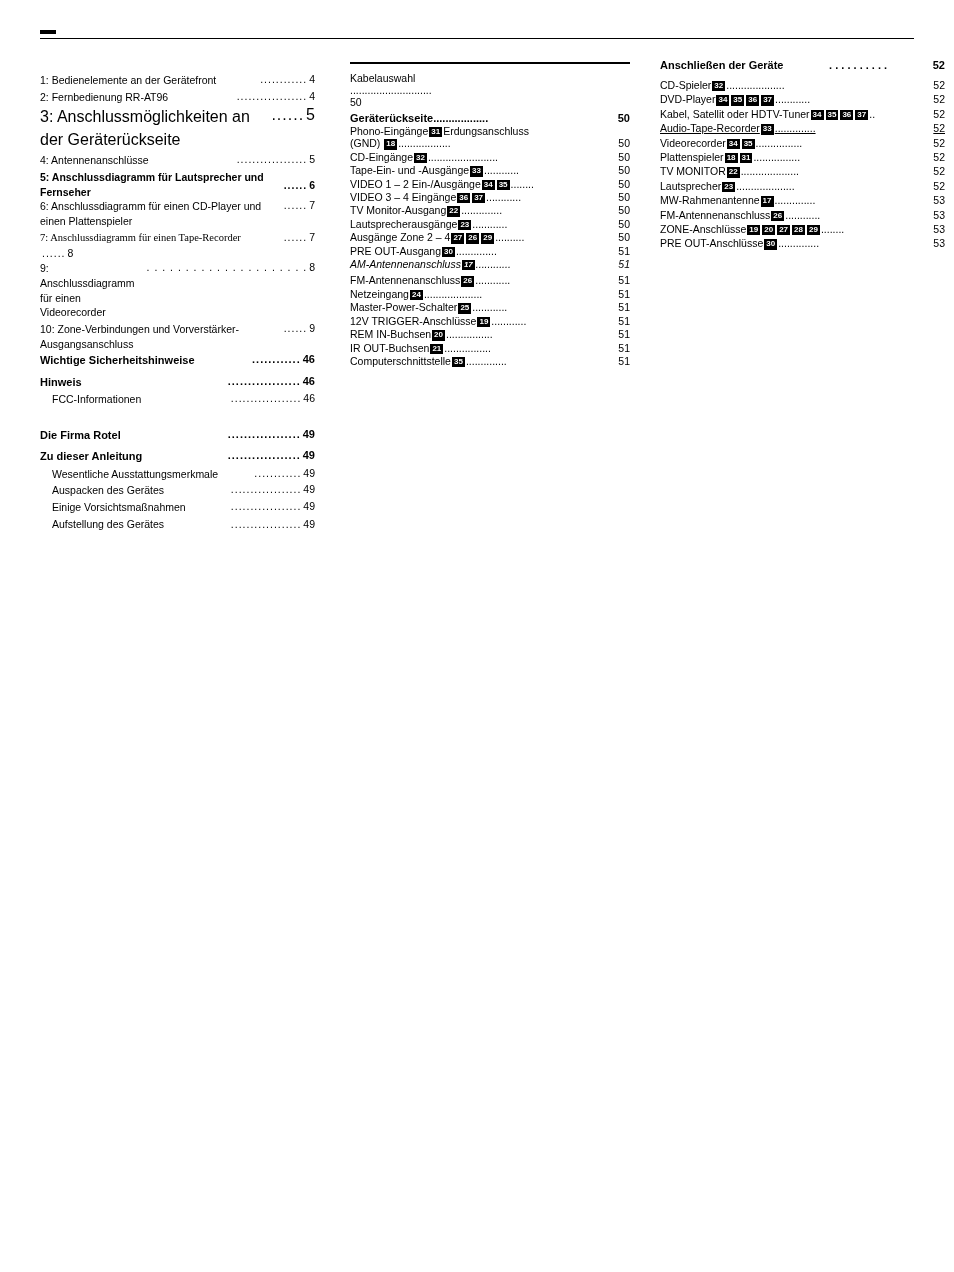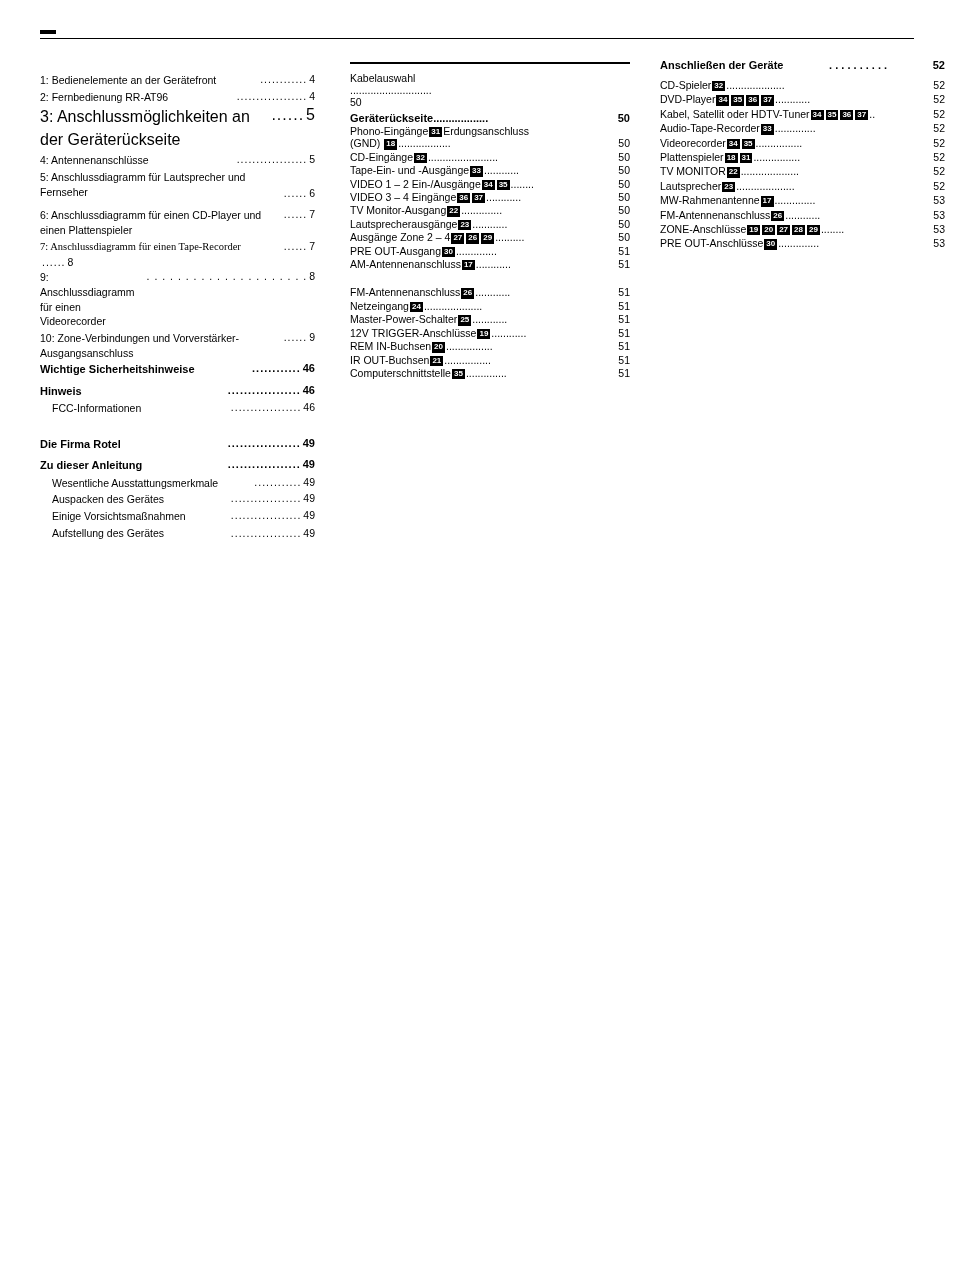--- a/index.html
+++ b/index.html
@@ -143,21 +143,21 @@
           <div style="display: flex; align-items: flex-start; margin-bottom: 2px; font-size: 16px; font-weight: normal; padding-left: 0px;">
             <span style="flex: 1 1 0%; line-height: 1.4;">3: Anschlussmöglichkeiten an der Geräterückseite</span>
             <span style="flex: 0 0 auto; white-space: nowrap; letter-spacing: 1px; margin: 0px 2px;">......</span>
             <span style="flex: 0 0 auto; text-align: right;">5</span>
           </div>
           <div style="display: flex; align-items: flex-start; margin-bottom: 2px; font-size: 10.5px; font-weight: normal; padding-left: 0px;">
             <span style="flex: 1 1 0%; line-height: 1.4;">4: Antennenanschlüsse</span>
             <span style="flex: 0 0 auto; white-space: nowrap; letter-spacing: 1px; margin: 0px 2px;">..................</span>
             <span style="flex: 0 0 auto; text-align: right;">5</span>
           </div>
-          <div style="display: flex; align-items: flex-end; margin-bottom: 9px; font-size: 10.5px; font-weight: normal; padding-left: 0px;">
+          <div style="display: flex; align-items: center; margin-bottom: 0; font-size: 10.5px; font-weight: bold; padding-left: 0px;">
             <span style="flex: 1 1 0%; line-height: 1.4;">5: Anschlussdiagramm für Lautsprecher und Fernseher</span>
             <span style="flex: 0 0 auto; white-space: nowrap; letter-spacing: 1px; margin: 0px 2px;">......</span>
             <span style="flex: 0 0 auto; text-align: right;">6</span>
           </div>
           <div style="display: flex; align-items: flex-start; margin-bottom: 2px; font-size: 10.5px; font-weight: normal; padding-left: 0px;">
             <span style="flex: 1 1 0%; line-height: 1.4;">6: Anschlussdiagramm für einen CD-Player und einen Plattenspieler</span>
             <span style="flex: 0 0 auto; white-space: nowrap; letter-spacing: 1px; margin: 0px 2px;">......</span>
             <span style="flex: 0 0 auto; text-align: right;">7</span>
           </div>
           <div style="display: flex; align-items: flex-start; margin-bottom: 2px; font-size: 10.5px; font-weight: normal; padding-left: 0px;">
@@ -300,21 +300,21 @@
             <span><span class="badge">27</span><span class="badge">26</span><span class="badge">29</span></span>
             <span style="flex: 1 1 0%; white-space: nowrap;"> .......... </span>
             <span>50</span>
           </div>
           <div style="margin-bottom: 1px; font-size: 10.5px; font-weight: normal; display: flex; align-items: baseline;">
             <span>PRE OUT-Ausgang </span>
             <span><span class="badge">30</span></span>
             <span style="flex: 1 1 0%; white-space: nowrap;"> .............. </span>
             <span>51</span>
           </div>
-          <div style="margin-bottom: 16px; font-size: 10.5px; font-weight: normal; display: flex; align-items: flex-end;">
+          <div style="margin-bottom: 4px; font-size: 10.5px; font-weight: normal; display: flex; align-items: flex-end; font-style: italic;">
             <span>AM-Antennenanschluss </span>
             <span><span class="badge">17</span></span>
             <span style="flex: 1 1 0%; white-space: nowrap;"> ............ </span>
             <span>51</span>
           </div>
           <div style="margin-bottom: 1px; font-size: 10.5px; font-weight: normal; display: flex; align-items: baseline;">
             <span>FM-Antennenanschluss </span>
             <span><span class="badge">26</span></span>
             <span style="flex: 1 1 0%; white-space: nowrap;"> ............ </span>
             <span>51</span>
@@ -378,21 +378,21 @@
             <span><span class="badge">34</span><span class="badge">35</span><span class="badge">36</span><span class="badge">37</span></span>
             <span style="flex: 1 1 0%;"> ............ </span>
             <span>52</span>
           </div>
           <div style="display: flex; align-items: baseline; margin-bottom: 2px; font-size: 10.5px;">
             <span>Kabel, Satellit oder HDTV-Tuner </span>
             <span><span class="badge">34</span><span class="badge">35</span><span class="badge">36</span><span class="badge">37</span></span>
             <span style="flex: 1 1 0%;"> .. </span>
             <span>52</span>
           </div>
-          <div style="display: flex; align-items: baseline; margin-bottom: 2px; font-size: 10.5px;">
+          <div style="display: flex; align-items: baseline; margin-bottom: 2px; font-size: 10.5px; text-decoration: underline;">
             <span>Audio-Tape-Recorder </span>
             <span><span class="badge">33</span></span>
             <span style="flex: 1 1 0%;"> .............. </span>
             <span>52</span>
           </div>
           <div style="display: flex; align-items: baseline; margin-bottom: 2px; font-size: 10.5px;">
             <span>Videorecorder </span>
             <span><span class="badge">34</span><span class="badge">35</span></span>
             <span style="flex: 1 1 0%;"> ................ </span>
             <span>52</span>

